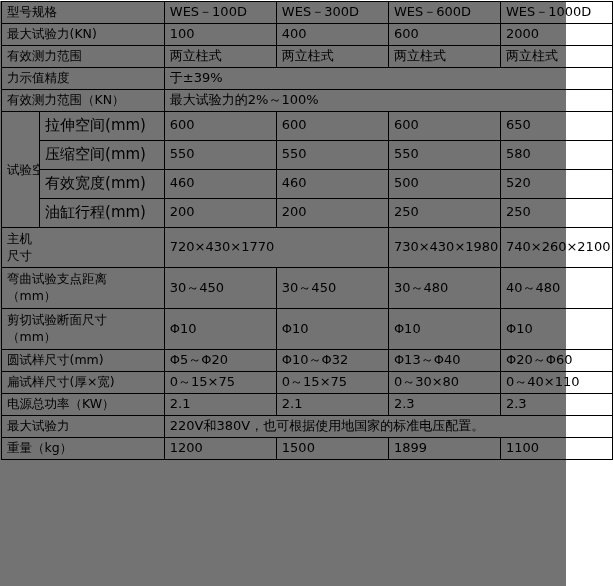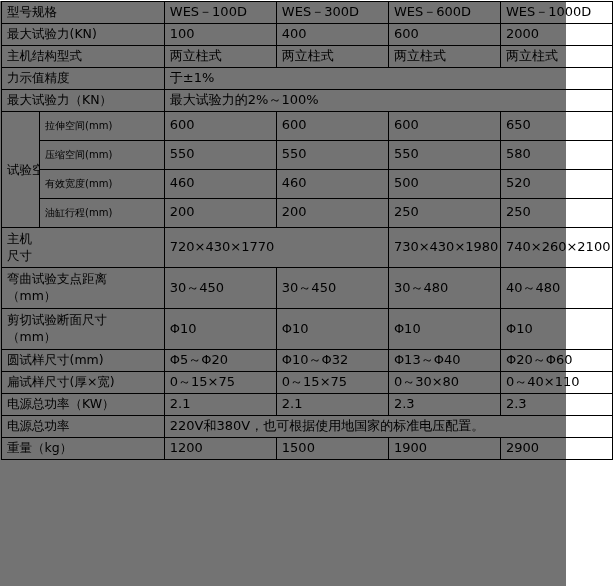--- a/index.html
+++ b/index.html
@@ -35,21 +35,21 @@
   }
   
   col.c-label-a { width: 36px; }
   col.c-label-b { width: 118px; }
   col.c-model   { width: 106px; }
 
   .lbl {
     font-size: 12.5px;
   }
   .lbl-small {
-    font-size: 10px;
+    font-size: 15px;
   }
   .val {
     font-size: 13px;
     margin-top: 18px;
   }
   .val-small {
     font-size: 13px;
   }
   .vert-label {
     text-align: center;
@@ -90,34 +90,34 @@
 
       <tr>
         <td colspan="2" class="lbl">最大试验力(KN)</td>
         <td class="val">100</td>
         <td class="val">400</td>
         <td class="val">600</td>
         <td class="val">2000</td>
       </tr>
 
       <tr>
-        <td colspan="2" class="lbl">主机结构型式</td>
+        <td colspan="2" class="lbl">有效测力范围</td>
         <td class="val">两立柱式</td>
         <td class="val">两立柱式</td>
         <td class="val">两立柱式</td>
         <td class="val">两立柱式</td>
       </tr>
 
       <tr>
         <td colspan="2" class="lbl">力示值精度</td>
-        <td colspan="4" class="val">于±1%</td>
-      </tr>
-
-      <tr>
-        <td colspan="2" class="lbl">最大试验力（KN）</td>
+        <td colspan="4" class="val">于±39%</td>
+      </tr>
+
+      <tr>
+        <td colspan="2" class="lbl">有效测力范围（KN）</td>
         <td colspan="4" class="val">最大试验力的2%～100%</td>
       </tr>
 
       <tr class="rowtall">
         <td rowspan="4" class="vert-label">试验空间</td>
         <td class="lbl-small">拉伸空间(mm)</td>
         <td class="val">600</td>
         <td class="val">600</td>
         <td class="val">600</td>
         <td class="val">650</td>
@@ -188,27 +188,27 @@
 
       <tr>
         <td colspan="2" class="lbl">电源总功率（KW）</td>
         <td class="val">2.1</td>
         <td class="val">2.1</td>
         <td class="val">2.3</td>
         <td class="val">2.3</td>
       </tr>
 
       <tr>
-        <td colspan="2" class="lbl">电源总功率</td>
+        <td colspan="2" class="lbl">最大试验力</td>
         <td colspan="4" class="val">220V和380V，也可根据使用地国家的标准电压配置。</td>
       </tr>
 
       <tr>
         <td colspan="2" class="lbl">重量（kg）</td>
         <td class="val">1200</td>
         <td class="val">1500</td>
-        <td class="val">1900</td>
-        <td class="val">2900</td>
+        <td class="val">1899</td>
+        <td class="val">1100</td>
       </tr>
 
     </tbody>
   </table>
 </div>
 
 </body></html>

